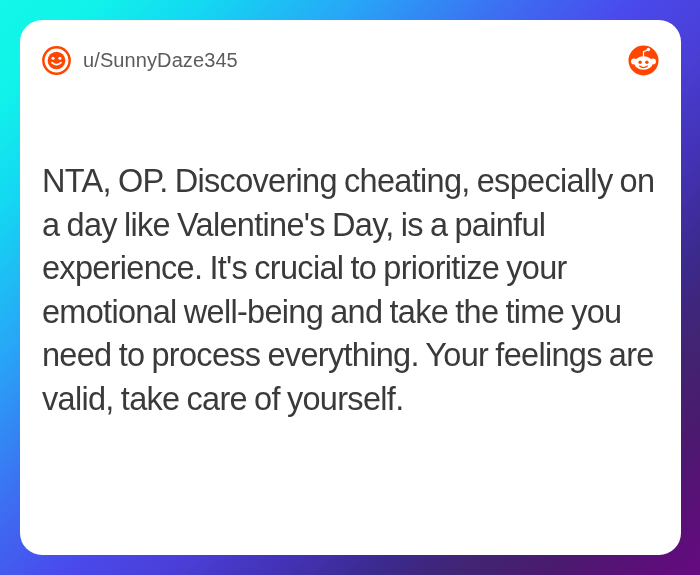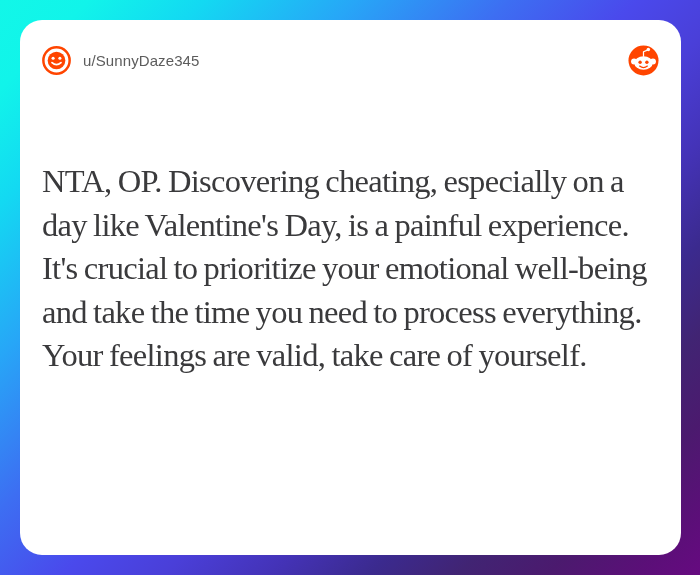--- a/index.html
+++ b/index.html
@@ -59,21 +59,21 @@
   .avatar {
     width: 29px;
     height: 29px;
     flex: 0 0 29px;
     display: block;
   }
 
   .username {
     margin-left: 12px;
     font-family: "Liberation Sans", sans-serif;
-    font-size: 15px;
+    font-size: 20px;
     font-weight: 400;
     color: #5c5c5c;
     letter-spacing: 0.1px;
     white-space: nowrap;
   }
 
   .header-spacer {
     flex: 1 1 auto;
   }
 
@@ -87,21 +87,21 @@
   
   #card-body {
     position: absolute;
     left: 22px;
     right: 18px;
     top: 140px;
   }
 
   #post-text {
     margin: 0;
-    font-family: Liberation Serif, serif;
+    font-family: Liberation Sans, sans-serif;
     font-size: 32.5px;
     line-height: 43.5px;
     font-weight: 400;
     color: #3a3a3c;
     letter-spacing: -0.7px;
     word-spacing: -1.2px;
     text-align: left;
   }
 </style>
 </head>

